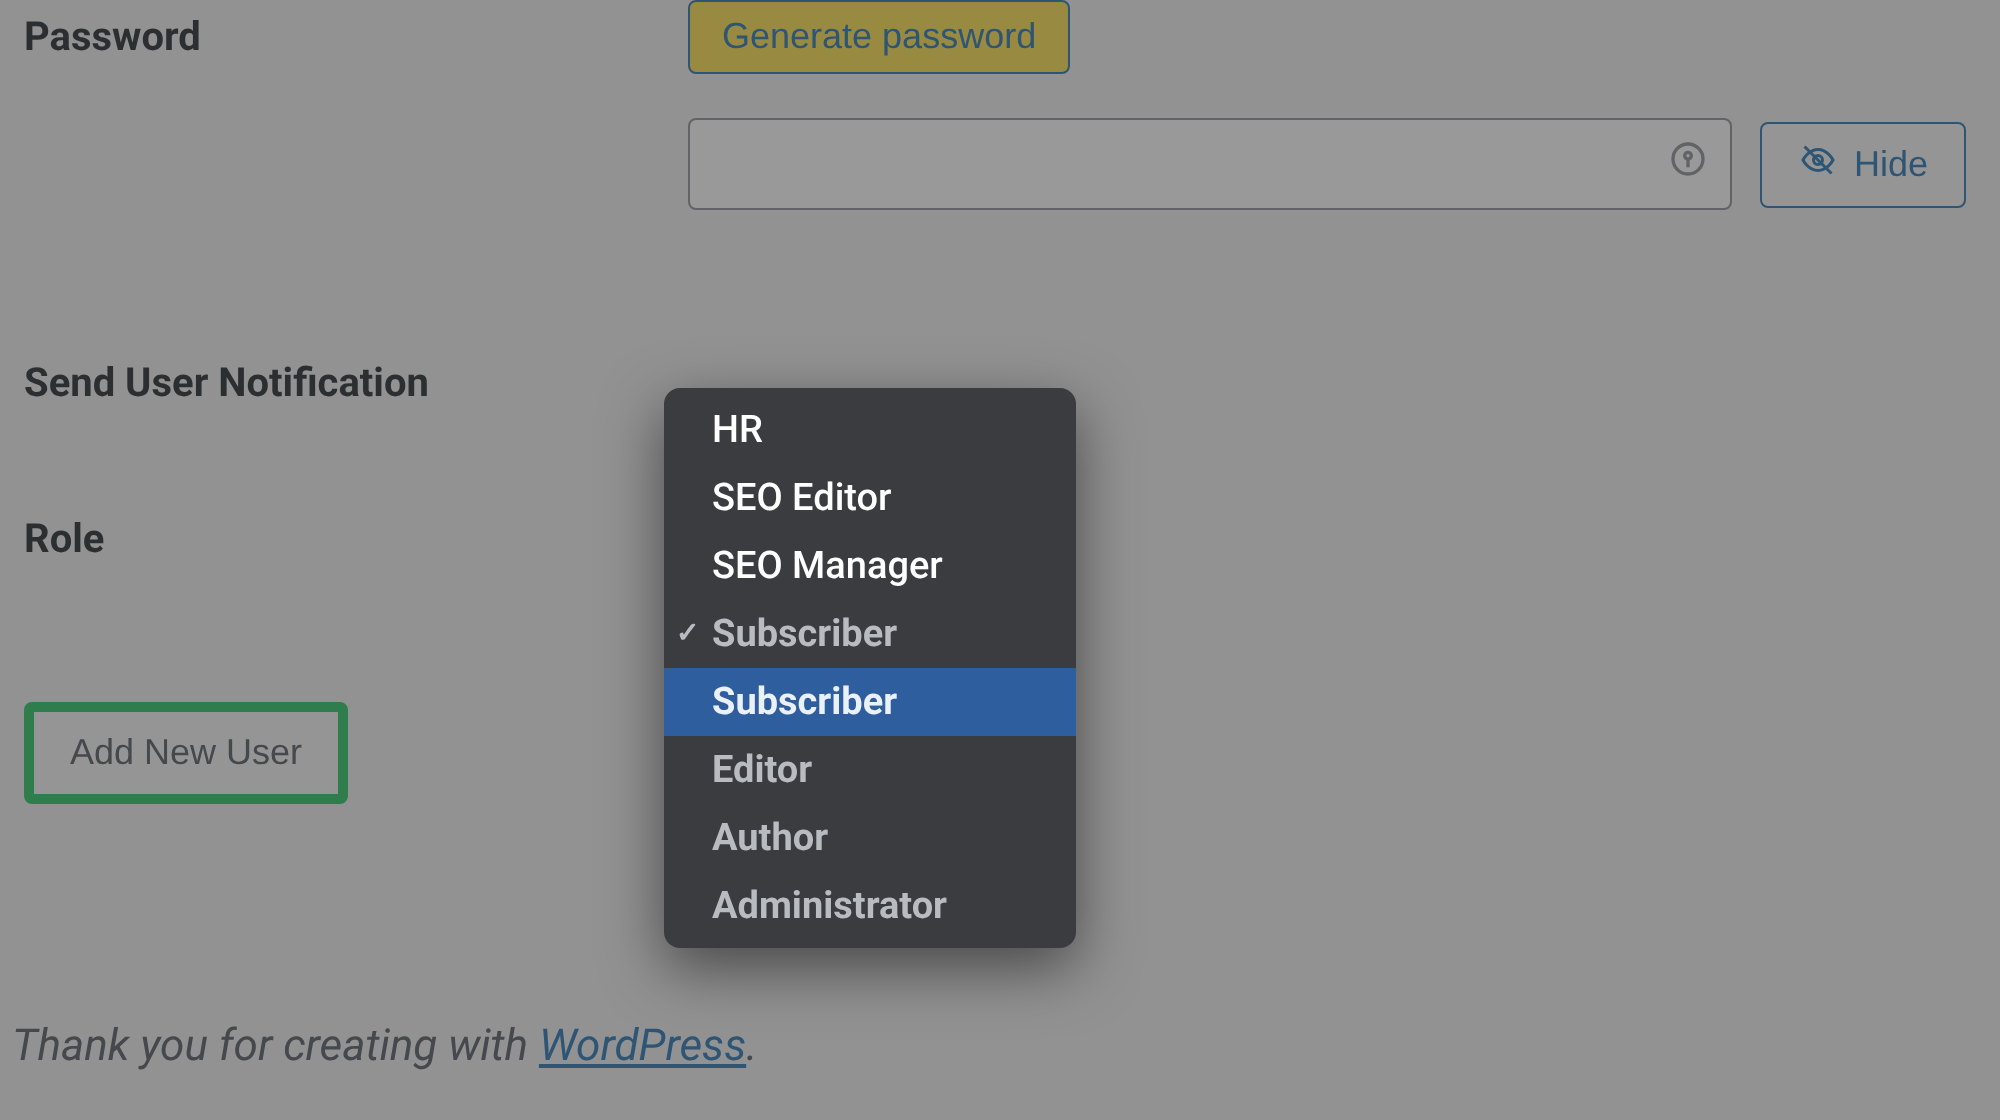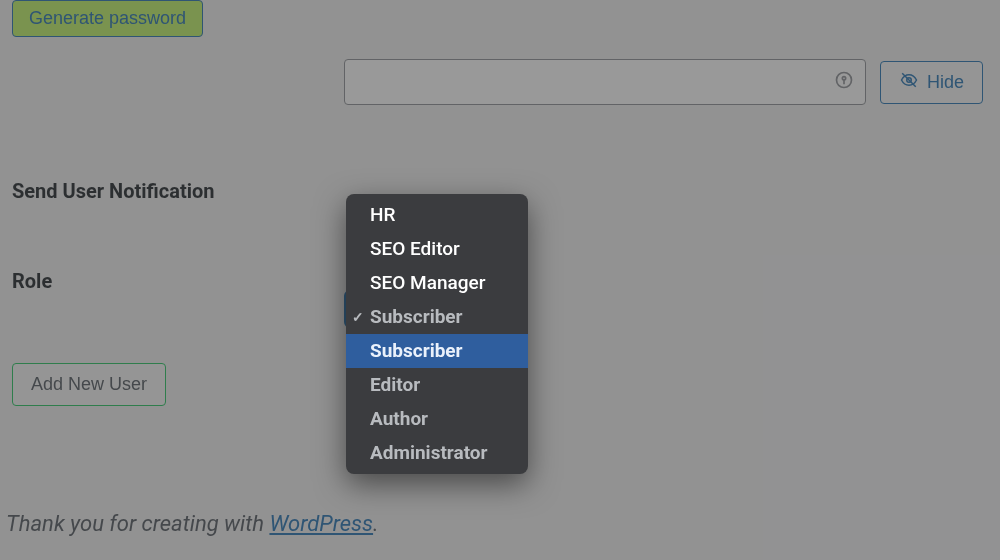--- a/index.html
+++ b/index.html
@@ -32,21 +32,21 @@
       color: #1d2327;
       padding-top: 6px;
     }
     .field-col {
       flex: 1;
       display: flex;
       align-items: center;
       gap: 14px;
     }
     .btn-secondary {
-      background: #bef264;
+      background: #fde047;
       border: 1px solid #2271b1;
       color: #2271b1;
       padding: 7px 16px;
       border-radius: 4px;
       font-size: 18px;
       cursor: pointer;
     }
     .pw-input {
       width: 522px;
       height: 46px;
@@ -76,21 +76,21 @@
       font-size: 18px;
       cursor: pointer;
       text-align: center;
     }
     .notif-text {
       font-size: 19px;
       color: #1d2327;
     }
     .add-btn {
       background: #f6f7f7;
-      border: 1px solid #22c55e;
+      border: 5px solid #22c55e;
       color: #50575e;
       padding: 10px 18px;
       border-radius: 4px;
       font-size: 18px;
       cursor: pointer;
       margin-left: 12px;
     }
     .footer {
       position: absolute;
       left: 6px;
@@ -108,28 +108,27 @@
       height: 38px;
       border: 2px solid #2271b1;
       border-radius: 6px;
       background:#fff;
     }
     
     .dropdown {
       position: absolute;
       left: 332px;
       top: 194px;
-      width: 182px;
+      width: 206px;
       background: #3b3c3f;
       border-radius: 8px;
       box-shadow: 0 10px 30px rgba(0,0,0,0.5);
       z-index: 20;
       padding: 4px 0;
       color: #ddd;
-      margin-left: 14px;
     }
     .dd-group-light .dd-item { color: #fff; font-weight: 500; }
     .dd-item {
       padding: 4px 12px 4px 24px;
       font-size: 19px;
       line-height: 26px;
       color: #b8bbbf;
       cursor: pointer;
       position: relative;
       font-weight: bold;
@@ -143,20 +142,21 @@
     }
     .dd-item.highlight {
       background: #2f5e9e;
       color: #eaf1fb;
     }
   </style>
 </head>
 <body>
 
 <div class="row" style="margin-top:0;">
+  <div class="label-col">Password</div>
   <div class="field-col">
     <button class="btn-secondary">Generate password</button>
   </div>
 </div>
 
 <div class="row" style="margin-top:22px;">
   <div class="label-col"></div>
   <div class="field-col">
     <span class="pw-wrap">
       <input class="pw-input" type="text" value="" style="">
@@ -178,21 +178,21 @@
       </span>
       <span>Hide</span>
     </button>
   </div>
 </div>
 
 <div class="row" style="margin-top:68px;">
   <div class="label-col">Send User Notification</div>
 </div>
 
-<div class="row" style="margin-top:60px;">
+<div class="row" style="margin-top:48px;">
   <div class="label-col">Role</div>
 </div>
 
 <div class="role-select-frame"></div>
 
 <div style="margin-top:70px;">
   <button class="add-btn">Add New User</button>
 </div>
 
 <div class="footer">

